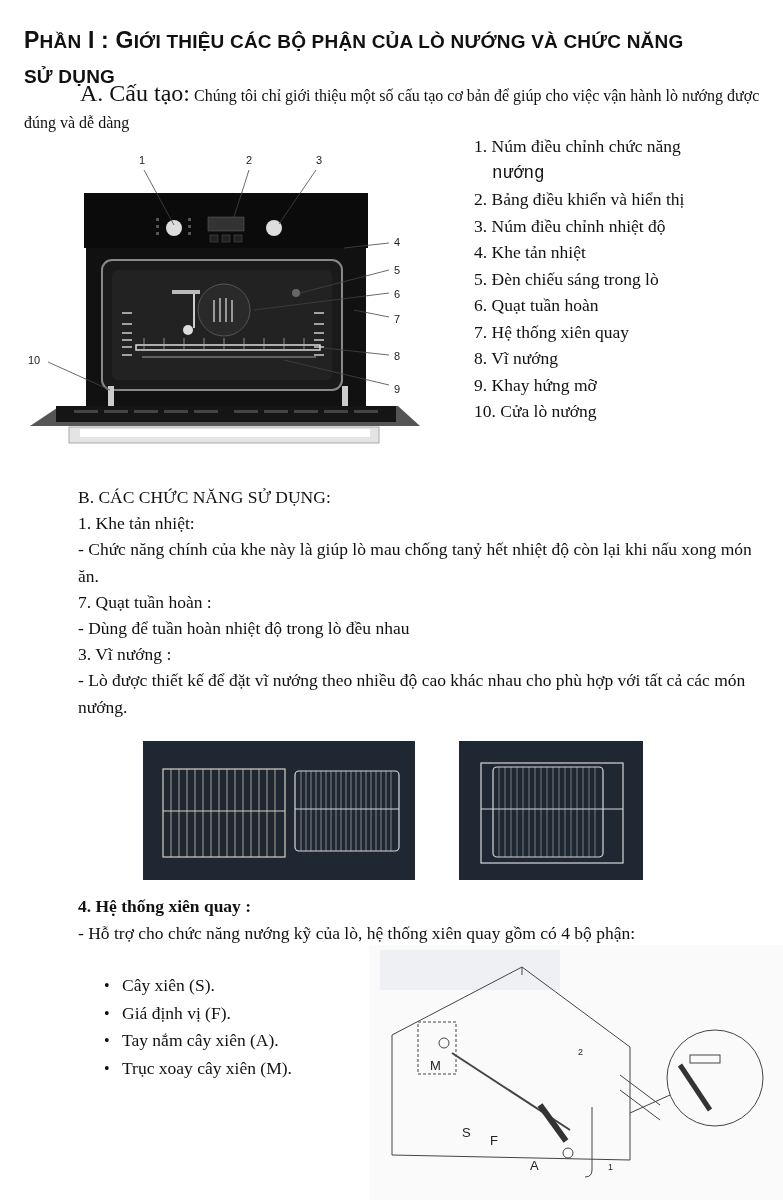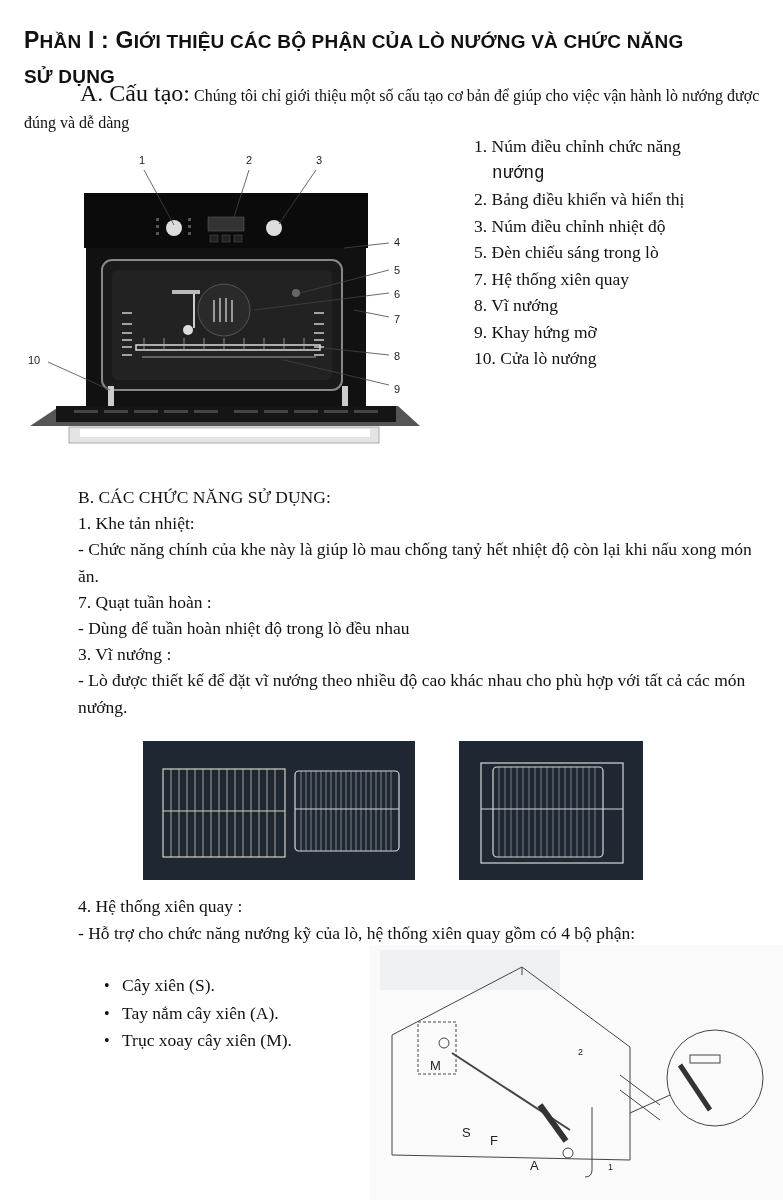--- a/index.html
+++ b/index.html
@@ -154,21 +154,23 @@
     <text x="370" y="210">8</text>
     <text x="370" y="243">9</text>
     <text x="4" y="214">10</text>
   </g>
 </svg>
 
 <ul class="abs partlist">
   <li><span>1.</span> <span>Núm điều chỉnh chức năng</span><span class="cont">nướng</span></li>
   <li><span>2.</span> <span>Bảng điều khiển và hiển thị</span></li>
   <li><span>3.</span> <span>Núm điều chỉnh nhiệt độ</span></li>
+  <li><span>4.</span> <span>Khe tản nhiệt</span></li>
   <li><span>5.</span> <span>Đèn chiếu sáng trong lò</span></li>
+  <li><span>6.</span> <span>Quạt tuần hoàn</span></li>
   <li><span>7.</span> <span>Hệ thống xiên quay</span></li>
   <li><span>8.</span> <span>Vĩ nướng</span></li>
   <li><span>9.</span> <span>Khay hứng mỡ</span></li>
   <li><span>10.</span> <span>Cửa lò nướng</span></li>
 </ul>
 
 <div class="abs secB">
   <div class="hd">B. CÁC CHỨC NĂNG SỬ DỤNG:</div>
   <div class="hd">1. Khe tản nhiệt:</div>
   <div> - Chức năng chính của khe này là giúp lò mau chống tanỷ hết nhiệt độ còn lại khi nấu xong món ăn.</div>
@@ -248,25 +250,26 @@
       <line x1="106" y1="26" x2="106" y2="116"></line>
       <line x1="112" y1="26" x2="112" y2="116"></line>
       <line x1="118" y1="26" x2="118" y2="116"></line>
       <line x1="124" y1="26" x2="124" y2="116"></line>
       <line x1="130" y1="26" x2="130" y2="116"></line>
       <line x1="136" y1="26" x2="136" y2="116"></line>
   </g>
 </svg>
 
 <div class="abs sec4">
-  <div style="font-weight:normal">4. Hệ thống xiên quay :</div>
+  <div style="font-weight:bold">4. Hệ thống xiên quay :</div>
   <div style="width:640px"> - Hỗ trợ cho chức năng nướng kỹ của lò, hệ thống xiên quay gồm có 4 bộ phận:</div>
 </div>
 <ul class="abs bullets">
   <li>Cây xiên (S).</li>
+  <li>Giá định vị (F).</li>
   <li>Tay nắm cây xiên (A).</li>
   <li>Trục xoay cây xiên (M).</li>
 </ul>
 
 <svg class="abs spit" viewBox="0 0 413 255">
   <rect x="0" y="0" width="413" height="255" fill="#fafafa"></rect>
   <rect x="10" y="5" width="180" height="40" fill="#eef0f4"></rect>
   <g fill="none" stroke="#444" stroke-width="1">
     <polyline points="22,90 152,22 260,102 260,215"></polyline>
     <polyline points="22,90 22,210 260,215"></polyline>

